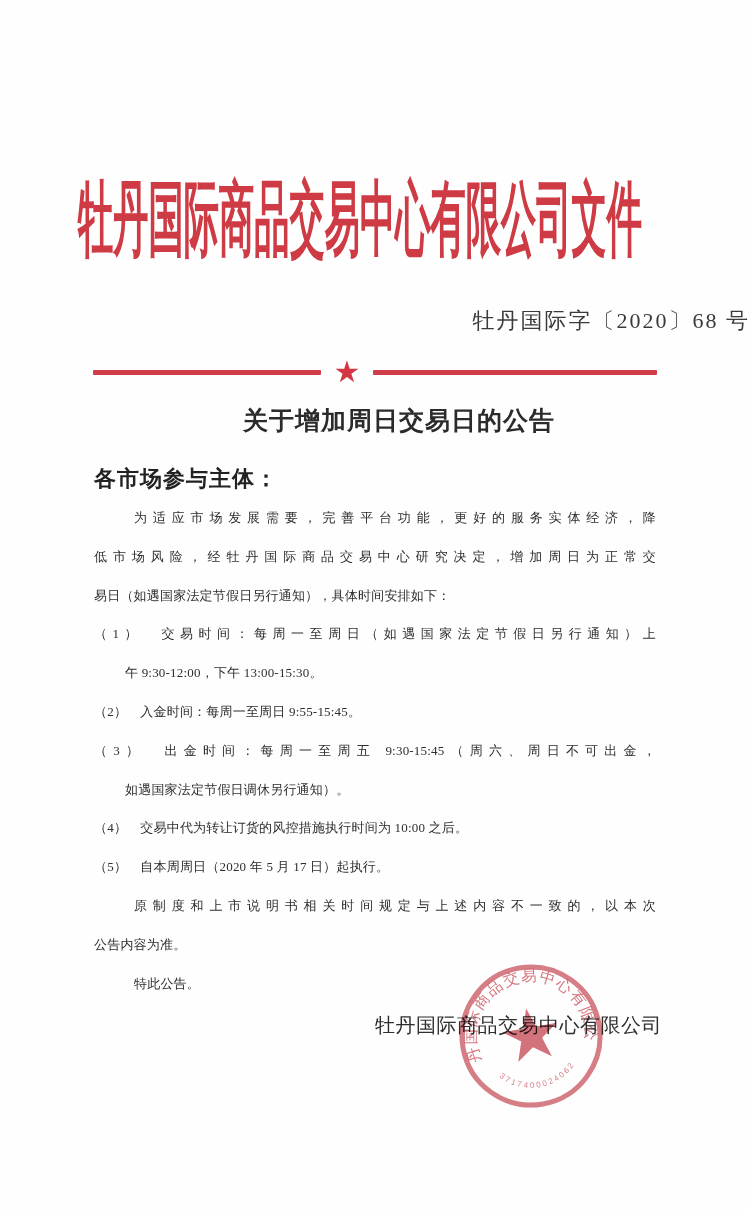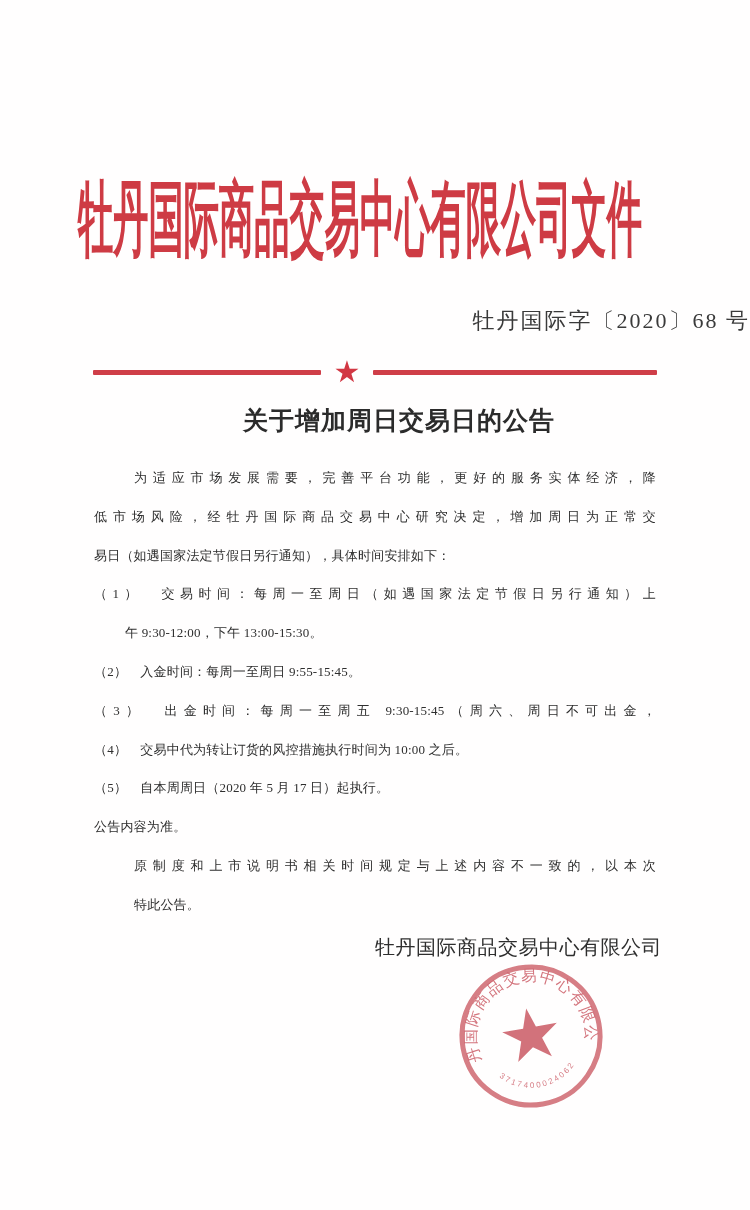--- a/index.html
+++ b/index.html
@@ -129,32 +129,34 @@
 
   <div class="divider">
     <div class="seg seg-left"></div>
     <div class="star">★</div>
     <div class="seg seg-right"></div>
   </div>
 
   <div class="announcement-title">关于增加周日交易日的公告</div>
 
   <div class="body-block">
+    <div class="salutation">各市场参与主体：</div>
     <div>
         <div class="line indent2 fill">为适应市场发展需要，完善平台功能，更好的服务实体经济，降</div>
         <div class="line fill">低市场风险，经牡丹国际商品交易中心研究决定，增加周日为正常交</div>
         <div class="line flush">易日（如遇国家法定节假日另行通知），具体时间安排如下：</div>
         <div class="line fill">（1）　交易时间：每周一至周日（如遇国家法定节假日另行通知）上</div>
         <div class="line hang">午 9:30-12:00，下午 13:00-15:30。</div>
         <div class="line flush">（2）　入金时间：每周一至周日 9:55-15:45。</div>
         <div class="line fill">（3）　出金时间：每周一至周五 9:30-15:45（周六、周日不可出金，</div>
+        <div class="line hang">如遇国家法定节假日调休另行通知）。</div>
         <div class="line flush">（4）　交易中代为转让订货的风控措施执行时间为 10:00 之后。</div>
         <div class="line flush">（5）　自本周周日（2020 年 5 月 17 日）起执行。</div>
+        <div class="line indent2 fill">原制度和上市说明书相关时间规定与上述内容不一致的，以本次</div>
         <div class="line flush">公告内容为准。</div>
-        <div class="line indent2 fill">原制度和上市说明书相关时间规定与上述内容不一致的，以本次</div>
         <div class="line indent2">特此公告。</div>
       </div>
   </div>
 
   <div class="signature">
     <div class="signature-company">牡丹国际商品交易中心有限公司</div>
 
   </div>
 
   <svg class="seal" viewBox="0 0 160 160">

